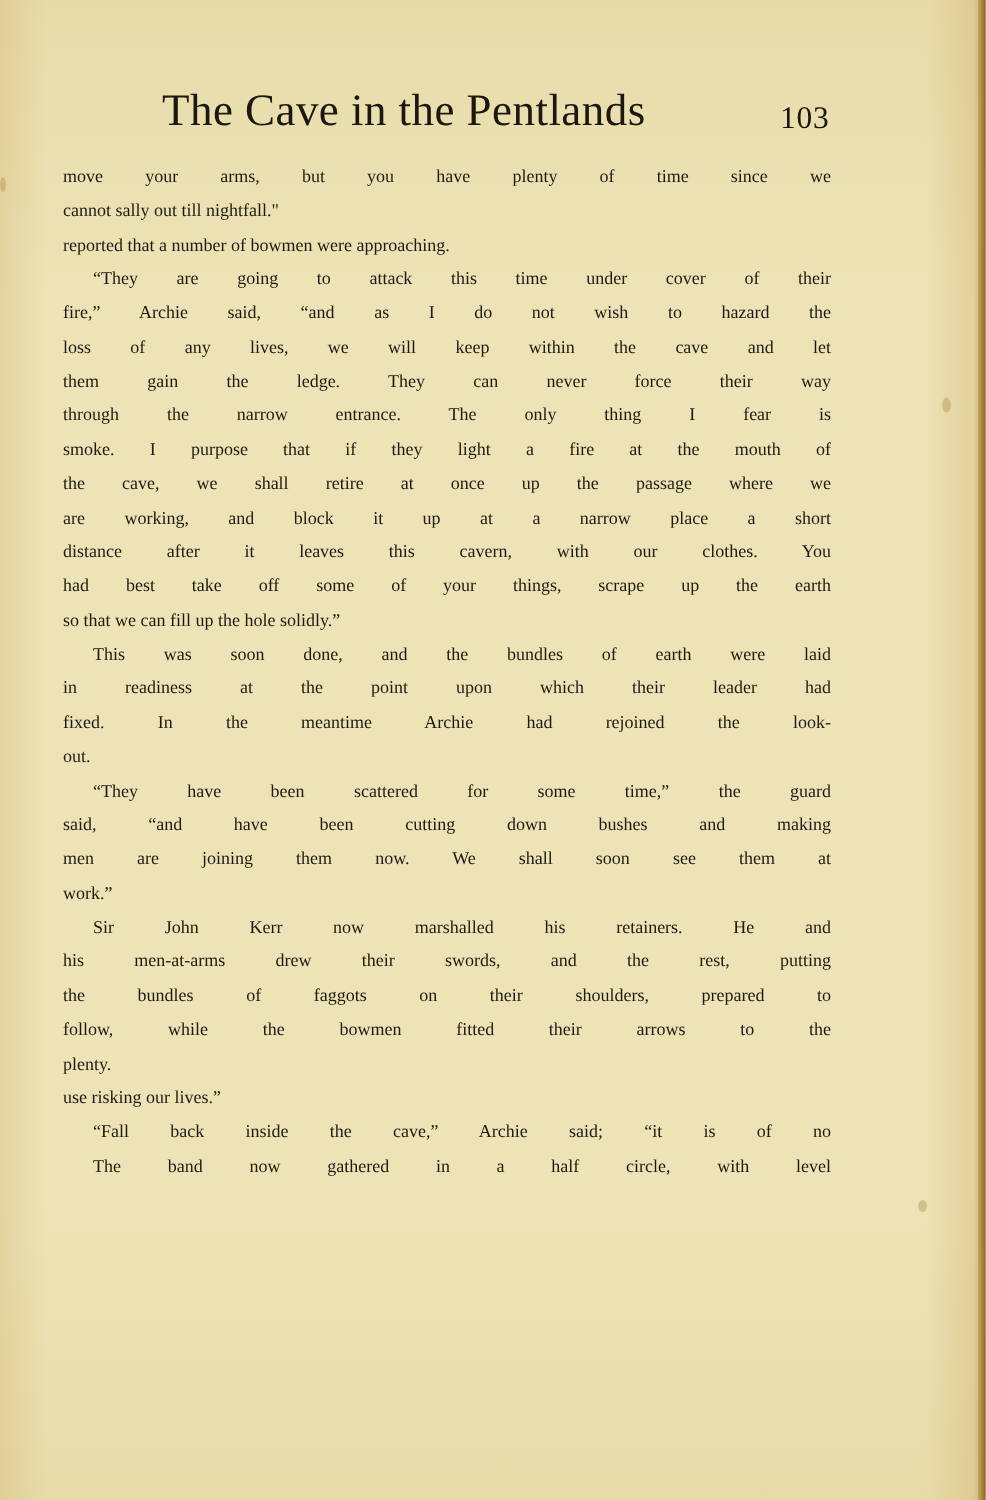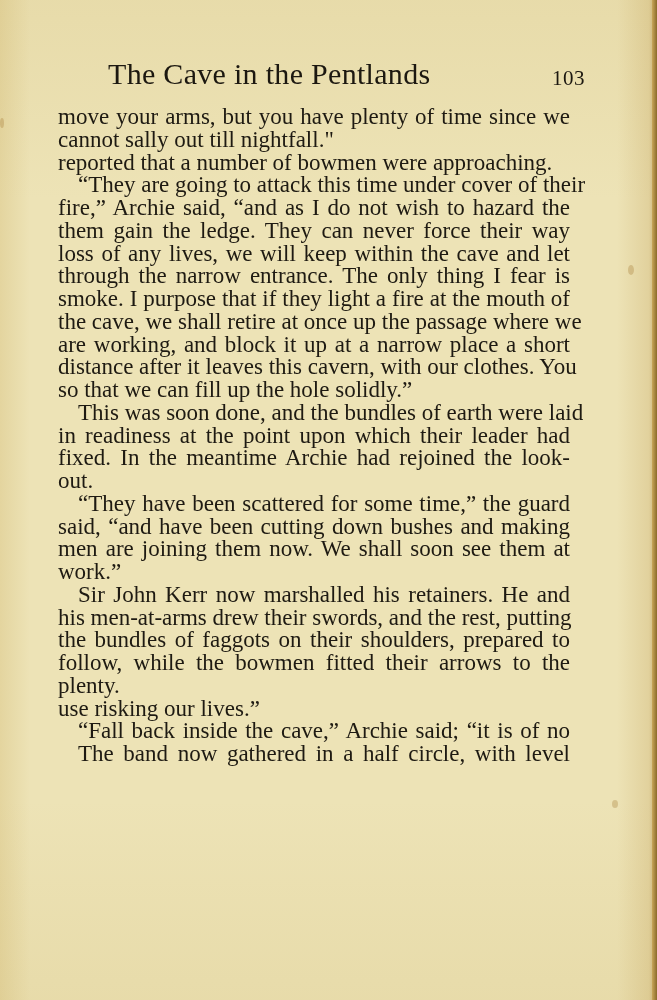--- a/index.html
+++ b/index.html
@@ -48,30 +48,28 @@
     color: #1c1810;
     white-space: nowrap;
   }
   .page-number {
     position: absolute;
     left: 520px;
     top: 9px;
     font-size: 21px;
     color: #1c1810;
     letter-spacing: 0.5px;
-    margin-left: 32px;
   }
   .body-text {
     position: absolute;
     top: 106px;
     left: 42px;
     width: 512px;
-    font-size: 23px;
+    font-size: 12px;
     line-height: 22.75px;
-    margin-left: 16px;
   }
   .line {
     display: block;
     white-space: nowrap;
     text-align: justify;
     text-align-last: justify;
     height: 22.75px;
   }
   .line.last {
     text-align: left;
@@ -100,27 +98,28 @@
     <span class="running-title">The Cave in the Pentlands</span>
     <span class="page-number">103</span>
   </div>
 
   <div class="body-text">
     <span class="line">move your arms, but you have plenty of time since we</span>
     <span class="line last">cannot sally out till nightfall."</span>
     <span class="line last">reported that a number of bowmen were approaching.</span>
     <span class="line indent">“They are going to attack this time under cover of their</span>
     <span class="line">fire,” Archie said, “and as I do not wish to hazard the</span>
+    <span class="line">loss of any lives, we will keep within the cave and let</span>
     <span class="line">them gain the ledge.  They can never force their way</span>
-    <span class="line">loss of any lives, we will keep within the cave and let</span>
     <span class="line">through the narrow entrance.  The only thing I fear is</span>
     <span class="line">smoke.  I purpose that if they light a fire at the mouth of</span>
     <span class="line">the cave, we shall retire at once up the passage where we</span>
     <span class="line">are working, and block it up at a narrow place a short</span>
     <span class="line">distance after it leaves this cavern, with our clothes.  You</span>
+    <span class="line">had best take off some of your things, scrape up the earth</span>
     <span class="line last">so that we can fill up the hole solidly.”</span>
     <span class="line indent">This was soon done, and the bundles of earth were laid</span>
     <span class="line">in readiness at the point upon which their leader had</span>
     <span class="line">fixed.  In the meantime Archie had rejoined the look-</span>
     <span class="line last">out.</span>
     <span class="line indent">“They have been scattered for some time,” the guard</span>
     <span class="line">said, “and have been cutting down bushes and making</span>
     <span class="line">men are joining them now.  We shall soon see them at</span>
     <span class="line last">work.”</span>
     <span class="line indent">Sir John Kerr now marshalled his retainers.  He and</span>

